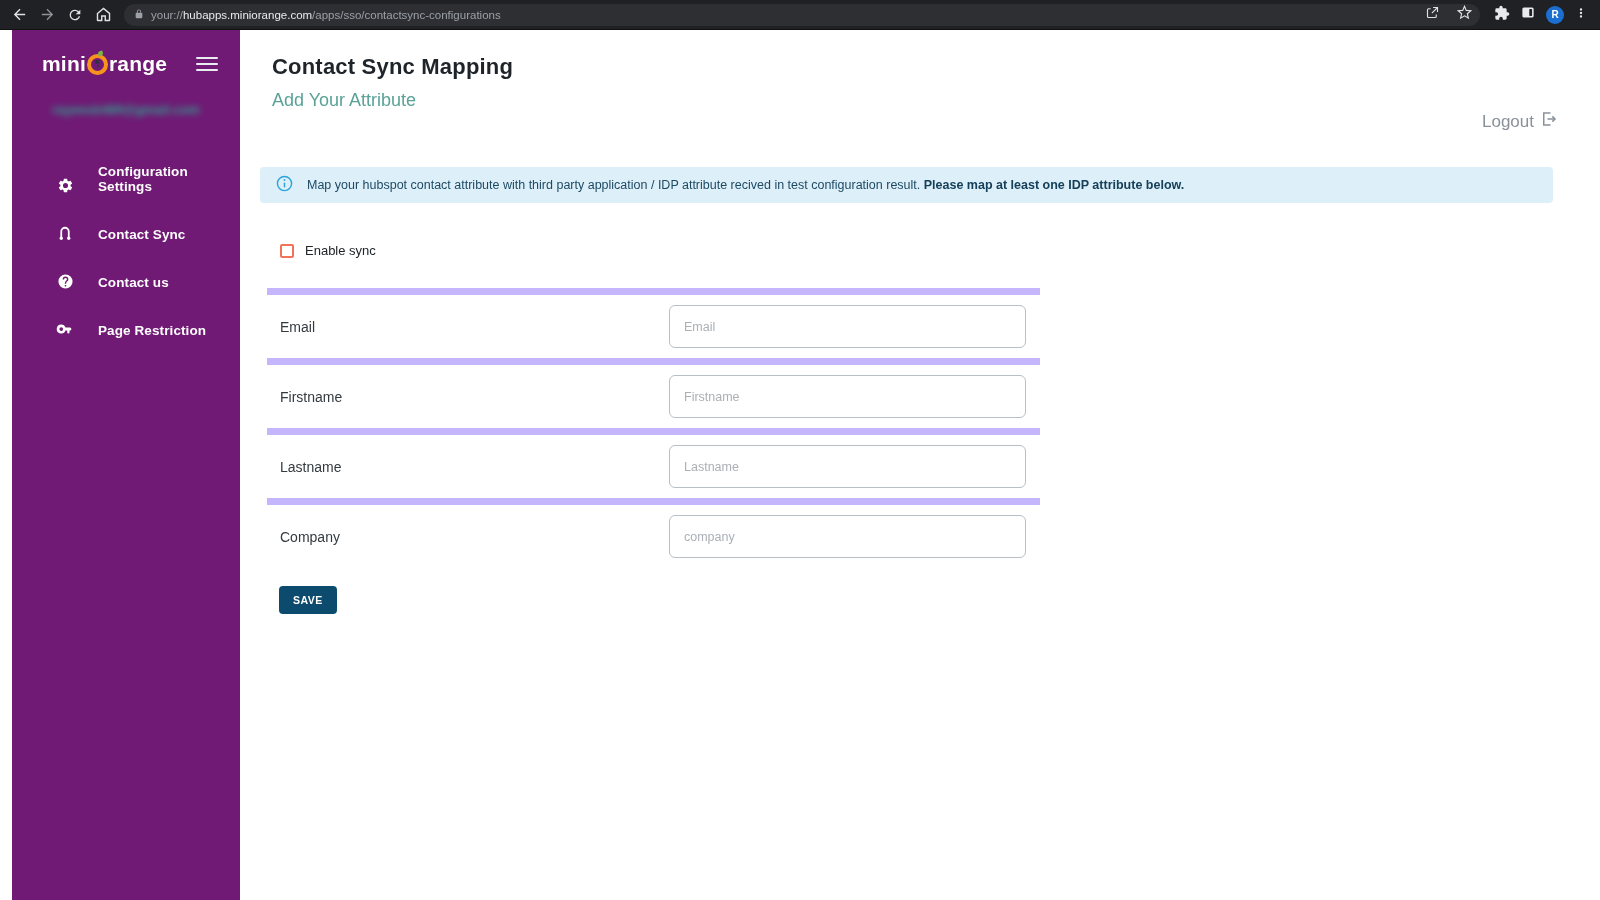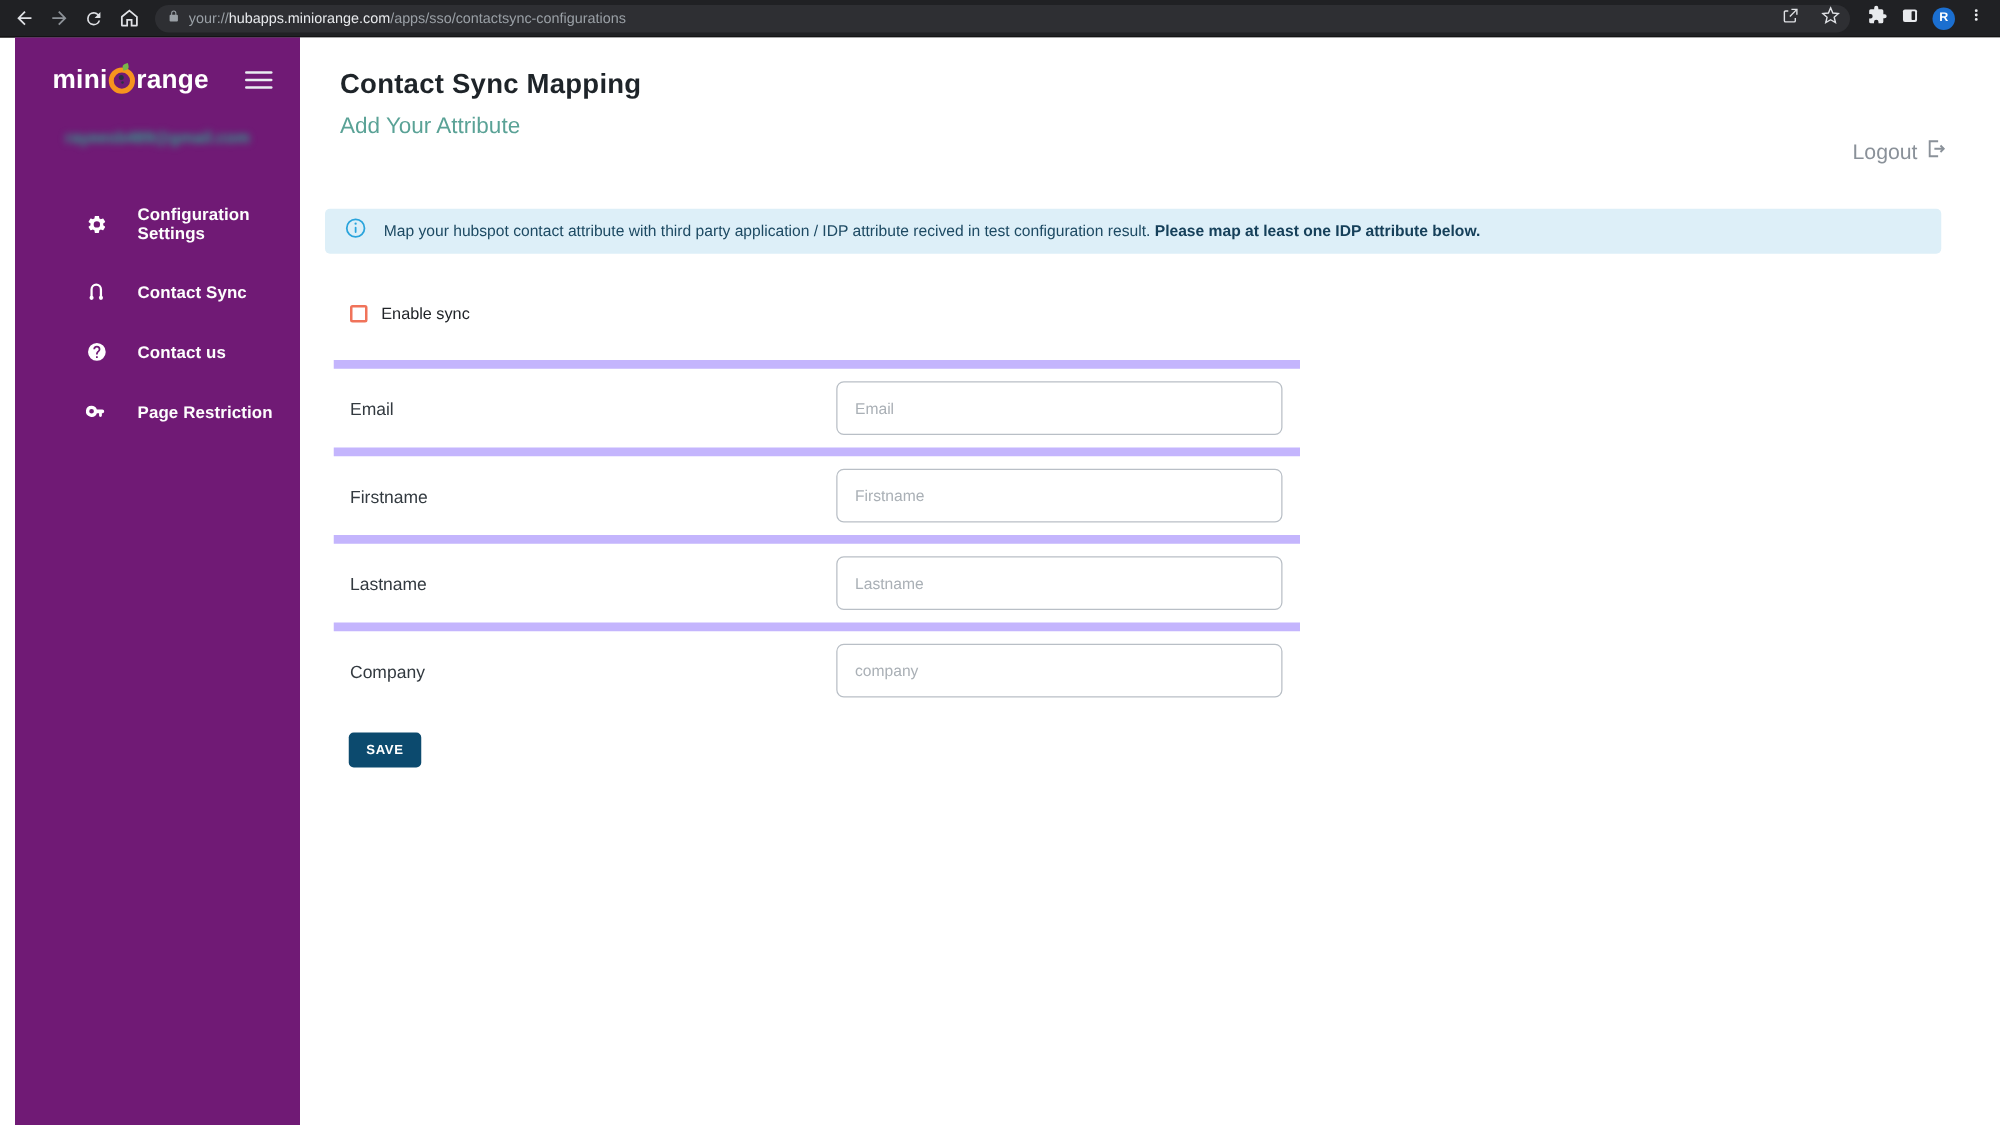--- a/index.html
+++ b/index.html
@@ -20,21 +20,21 @@
   .sidebar { width:228px; background:#701a75; color:#fff; flex:0 0 auto; position:relative;margin-left:12px; }
   .logo-row { display:flex; align-items:center; padding:22px 22px 0 30px; }
   .logo { display:flex; align-items:center; font-weight:bold; font-size:21px; letter-spacing:.2px; color:#fff; }
   .logo-o { position:relative; width:21px; height:21px; border:4.5px solid #f7941e; border-radius:50%; margin:0 1px; }
   .logo-o::before { content:""; position:absolute; top:-7px; left:7px; width:5px; height:5px; background:#7ab648; border-radius:60% 0 60% 0; transform:rotate(-15deg); }
   .logo-o::after { content:""; position:absolute; top:2px; left:4px; width:4px; height:4px; background:#27333f; border-radius:50%; box-shadow:1px 4px 0 -1px #27333f; }
   .hamburger { margin-left:auto; width:22px; cursor:pointer; }
   .hamburger div { height:2.5px; background:#e9edf1; margin:3.5px 0; border-radius:1px; }
   .side-email { margin-top:26px; text-align:center; font-size:13px; font-weight:bold; color:#2fa18b; filter:blur(3px); user-select:none; }
   .nav { margin-top:32px; }
-  .nav-item { display:flex; align-items:center; gap:24px; padding:15px 20px 15px 56px; cursor:pointer; }
+  .nav-item { display:flex; align-items:flex-end; gap:24px; padding:15px 20px 15px 44px; cursor:pointer; }
   .nav-item .nicon { width:18px; height:18px; flex:0 0 auto; display:flex; align-items:center; justify-content:center; }
   .nav-item .nlabel { font-size:13.5px; font-weight:bold; color:#fdfdfd; letter-spacing:.1px; }
 
   
   .main { flex:1 1 auto; background:#fff; position:relative; overflow:hidden; }
   .page-title { padding:24px 0 0 32px; font-size:22px; font-weight:bold; color:#1e2429; letter-spacing:.2px; }
   .subtitle-link { margin:10px 12px 0 32px; display:inline-block; font-size:18px; color:#5aa296; cursor:pointer; }
   .logout { position:absolute; top:80px; right:42px; display:flex; align-items:center; gap:6px; color:#8a9199; font-size:17px; cursor:pointer; }
 
   .banner { margin:56px 47px 0 20px; background:#ddeff8; border-radius:4px; height:36px; display:flex; align-items:center; padding:0 16px; gap:14px; }

